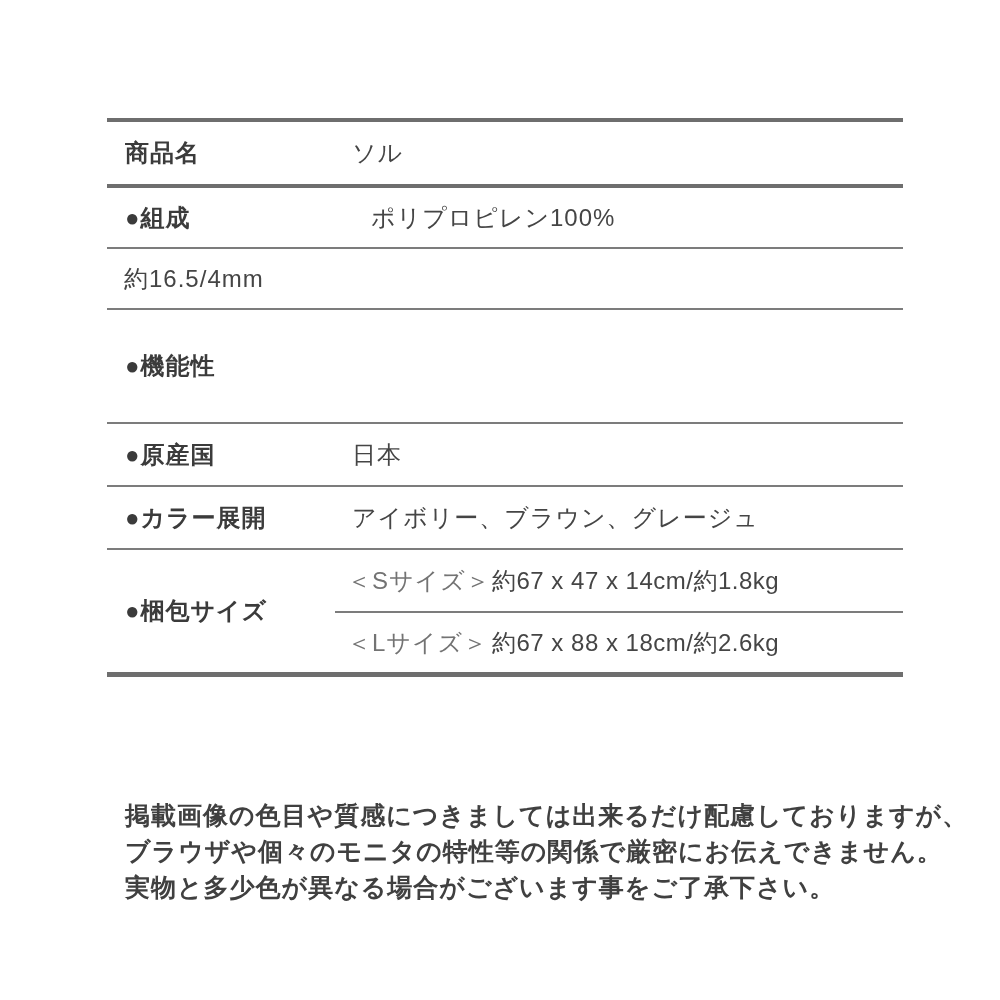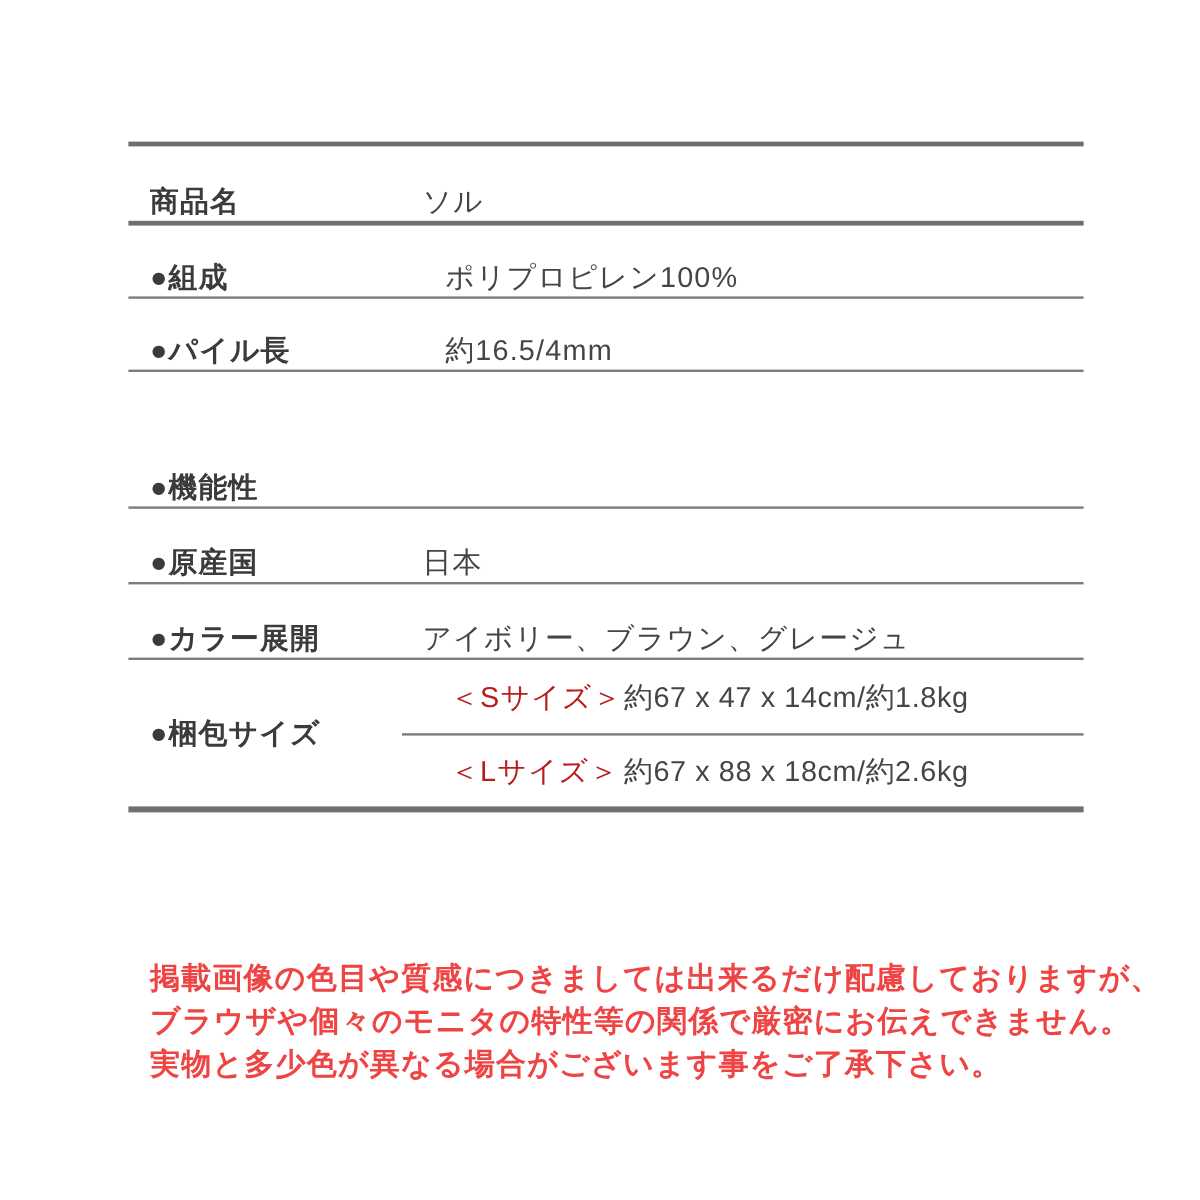--- a/index.html
+++ b/index.html
@@ -16,21 +16,21 @@
     position: absolute;
     left: 107px;
     top: 118px;
     width: 796px;
     border-top: 4px solid #6e6e6e;
     border-bottom: 5px solid #6e6e6e;
     box-sizing: border-box;
   }
   .row {
     display: flex;
-    align-items: flex-end;
+    align-items: center;
   }
   .row.thick-sep { border-bottom: 4px solid #6e6e6e; }
   .row.thin-sep  { border-bottom: 2px solid #7c7c7c; }
   .row-label {
     width: 228px;
     padding-left: 18px;
     box-sizing: border-box;
     font-size: 24px;
     font-weight: 700;
     color: #3b3b3b;
@@ -60,24 +60,23 @@
     height: 61px;
     display: flex;
     align-items: center;
     padding-left: 12px;
     box-sizing: border-box;
   }
   .size-row + .size-row { border-top: 2px solid #7c7c7c; }
   .size-name {
     width: 145px;
     font-size: 24px;
-    color: #b91c1c;
+    color: #737373;
     letter-spacing: 1px;
     flex-shrink: 0;
-    margin-left: 28px;
   }
   .size-dims {
     font-size: 24px;
     color: #454545;
     letter-spacing: 0.5px;
   }
   .disclaimer {
     position: absolute;
     left: 125px;
     top: 797px;
@@ -96,21 +95,20 @@
     <div class="row-label">商品名</div>
     <div class="row-value">ソル</div>
   </div>
 
   <div class="row thin-sep h59">
     <div class="row-label">●組成</div>
     <div class="row-value">ポリプロピレン100%</div>
   </div>
 
   <div class="row thin-sep h59">
-    <div class="row-label">●パイル長</div>
     <div class="row-value">約16.5/4mm</div>
   </div>
 
   <div class="row thin-sep h112 multiline">
     <div class="row-label">●機能性</div>
   </div>
 
   <div class="row thin-sep h61">
     <div class="row-label">●原産国</div>
     <div class="row-value">日本</div>
@@ -130,17 +128,17 @@
       </div>
       <div class="size-row">
         <span class="size-name">＜Lサイズ＞</span>
         <span class="size-dims">約67 x 88 x 18cm/約2.6kg</span>
       </div>
     </div>
   </div>
 
 </div>
 
-<div class="disclaimer" style="color: #ef4444;">
+<div class="disclaimer" style="color: #404040;">
   <div>掲載画像の色目や質感につきましては出来るだけ配慮しておりますが、</div>
   <div>ブラウザや個々のモニタの特性等の関係で厳密にお伝えできません。</div>
   <div>実物と多少色が異なる場合がございます事をご了承下さい。</div>
 </div>
 
 </body></html>

